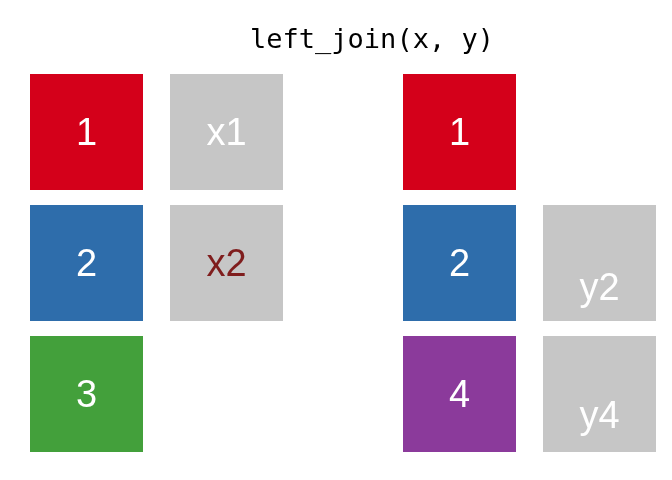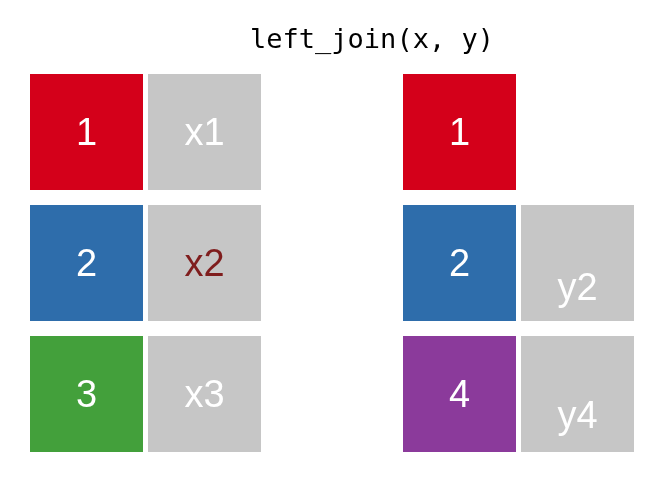--- a/index.html
+++ b/index.html
@@ -46,21 +46,21 @@
     position: absolute;
     top: 0;
     width: 113px;
     height: 116px;
     box-sizing: border-box;
     display: flex;
     align-items: center;
     justify-content: center;
   }
   .cell-key { left: 0; }
-  .cell-val { left: 118px; background: #c6c6c6; }
+  .cell-val { left: 140px; background: #c6c6c6; }
   .cell-text {
     color: #ffffff;
     font-family: "Liberation Sans", sans-serif;
     font-size: 38px;
     line-height: 38px;
     font-weight: 400;
     user-select: none;
   }
 </style>
 </head>
@@ -87,23 +87,20 @@
       </div>
       <div class="cell cell-val" style="background: rgb(198, 198, 198);">
         <span class="cell-text" style="color: #7f1d1d;">x2</span>
       </div>
     </div>
 
     <div class="row">
       <div class="cell cell-key" style="background: rgb(67, 160, 59);">
         <span class="cell-text" style="color: rgb(255, 255, 255);">3</span>
       </div>
-      <div class="cell cell-val" style="background: rgb(198, 198, 198);">
-        <span class="cell-text" style="color: rgb(255, 255, 255);">x3</span>
-      </div>
     </div>
 
   </div>
 
   <div class="table-group" id="table-y">
 
     <div class="row">
       <div class="cell cell-key" style="background: rgb(212, 0, 26);">
         <span class="cell-text" style="color: rgb(255, 255, 255);">1</span>
       </div>

